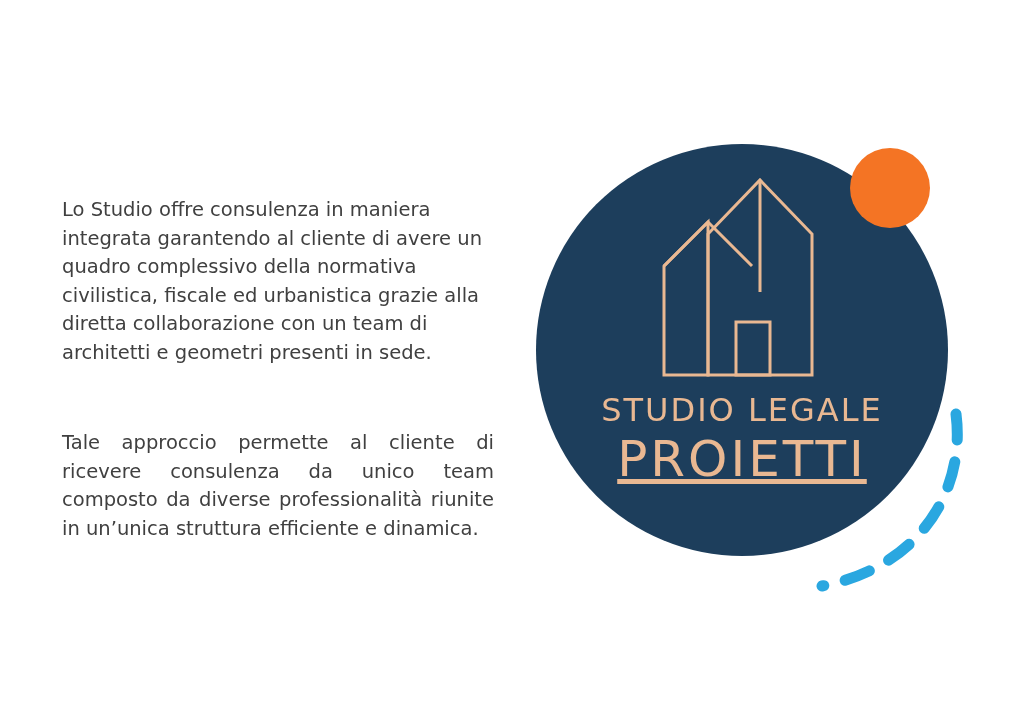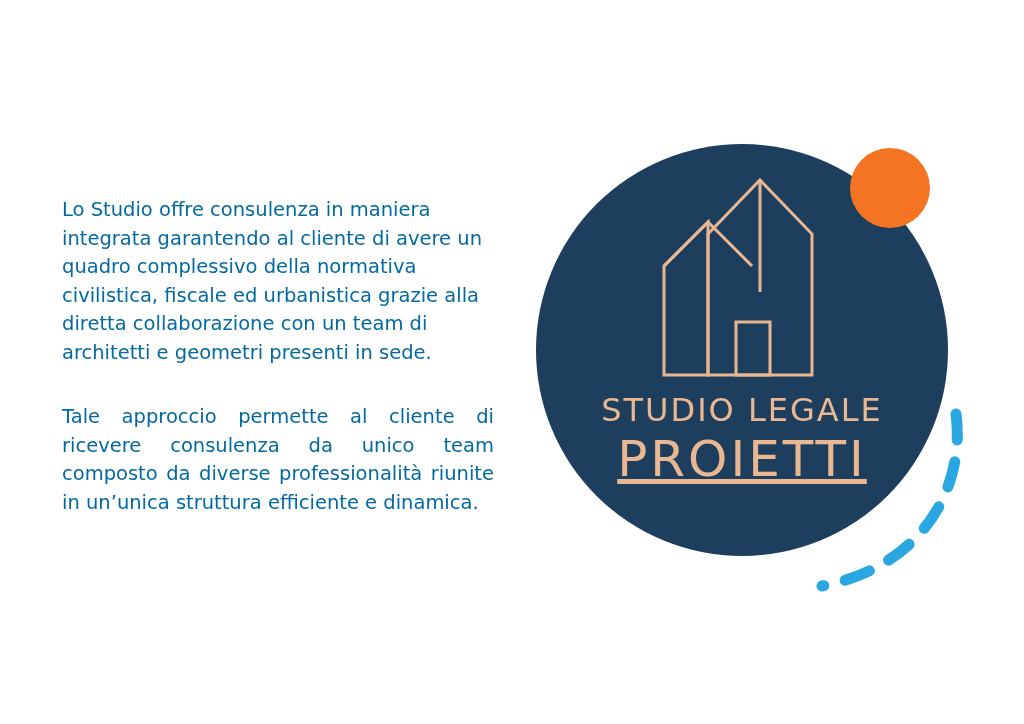--- a/index.html
+++ b/index.html
@@ -16,33 +16,33 @@
   }
 
   
   .text-column {
     position: absolute;
     left: 62px;
     top: 196px;
     width: 432px;
   }
   .paragraph {
-    color: #0369a1;
+    color: #404040;
     font-family: "DejaVu Sans", sans-serif;
     font-size: 19.5px;
     line-height: 28.5px;
     margin: 0;
     white-space: pre-line;
   }
   .paragraph.p1 {
     text-align: left;
   }
   .paragraph.p2 {
     text-align: justify;
-    margin-top: 36px;
+    margin-top: 62px;
   }
 
   
   .logo-area {
     position: absolute;
     left: 520px;
     top: 130px;
     width: 470px;
     height: 480px;
   }

